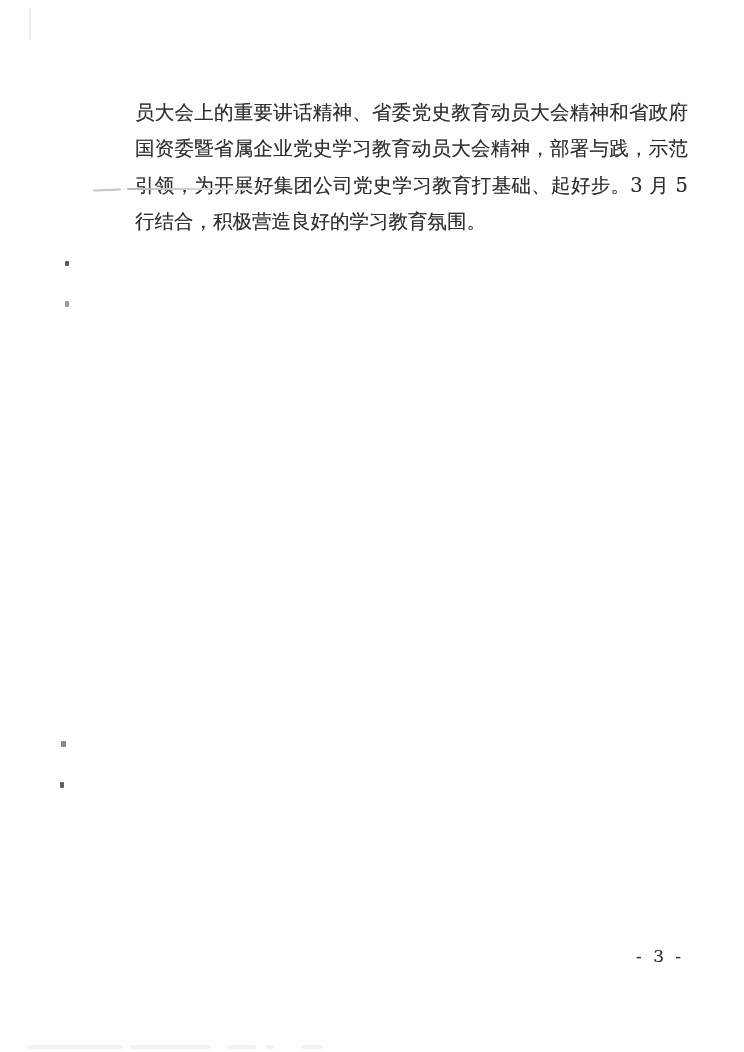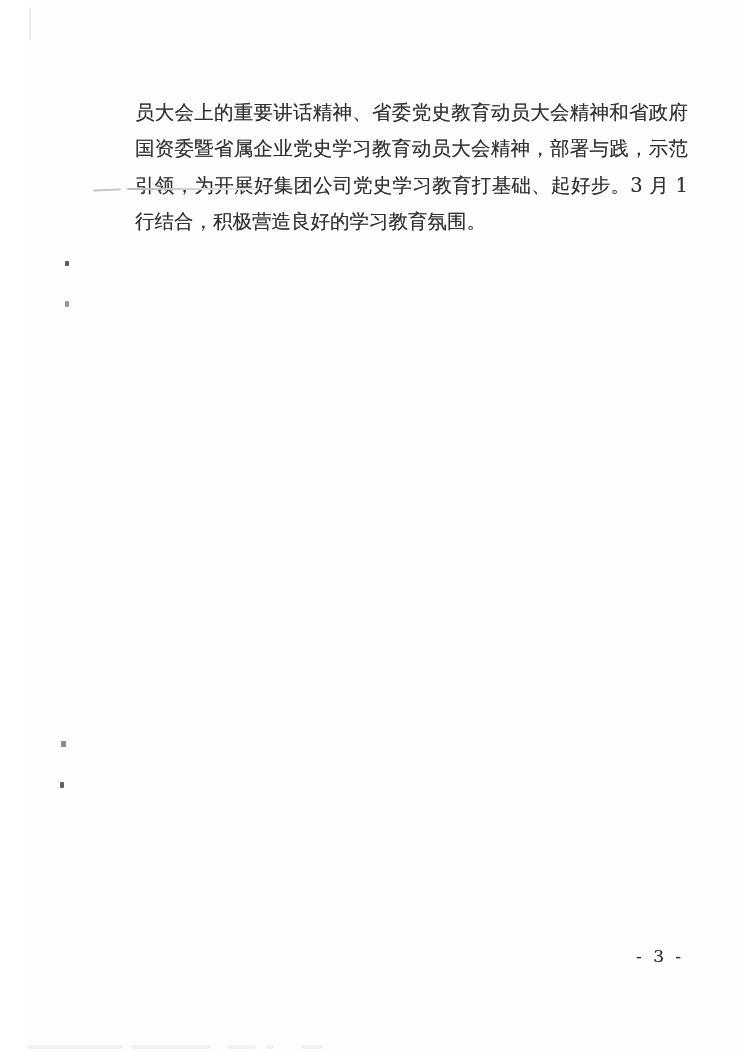--- a/index.html
+++ b/index.html
@@ -76,21 +76,21 @@
   .edge-b5 { left: 278px; width: 22px; }
 </style>
 </head>
 <body>
 
 <div class="page">
 
   <div class="paragraph">
     <div class="para-line">员大会上的重要讲话精神、省委党史教育动员大会精神和省政府</div>
     <div class="para-line">国资委暨省属企业党史学习教育动员大会精神，部署与践，示范</div>
-    <div class="para-line">引领，为开展好集团公司党史学习教育打基础、起好步。3 月 1</div>
+    <div class="para-line">引领，为开展好集团公司党史学习教育打基础、起好步。3 月 5</div>
     <div class="para-line last">行结合，积极营造良好的学习教育氛围。</div>
   </div>
 
   <div class="page-number">- 3 -</div>
 
   <div class="artifact streak-a"></div>
   <div class="artifact streak-b"></div>
   <div class="artifact speck-1"></div>
   <div class="artifact speck-2"></div>
   <div class="artifact speck-3"></div>

